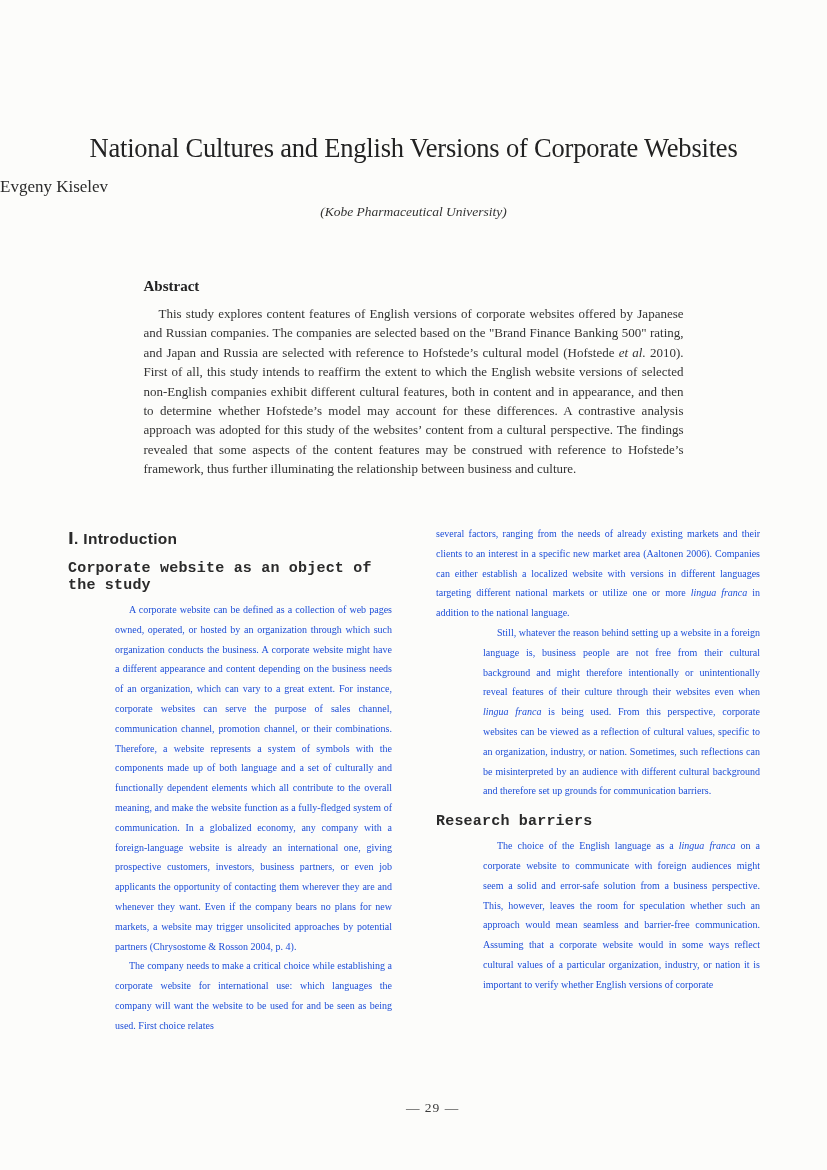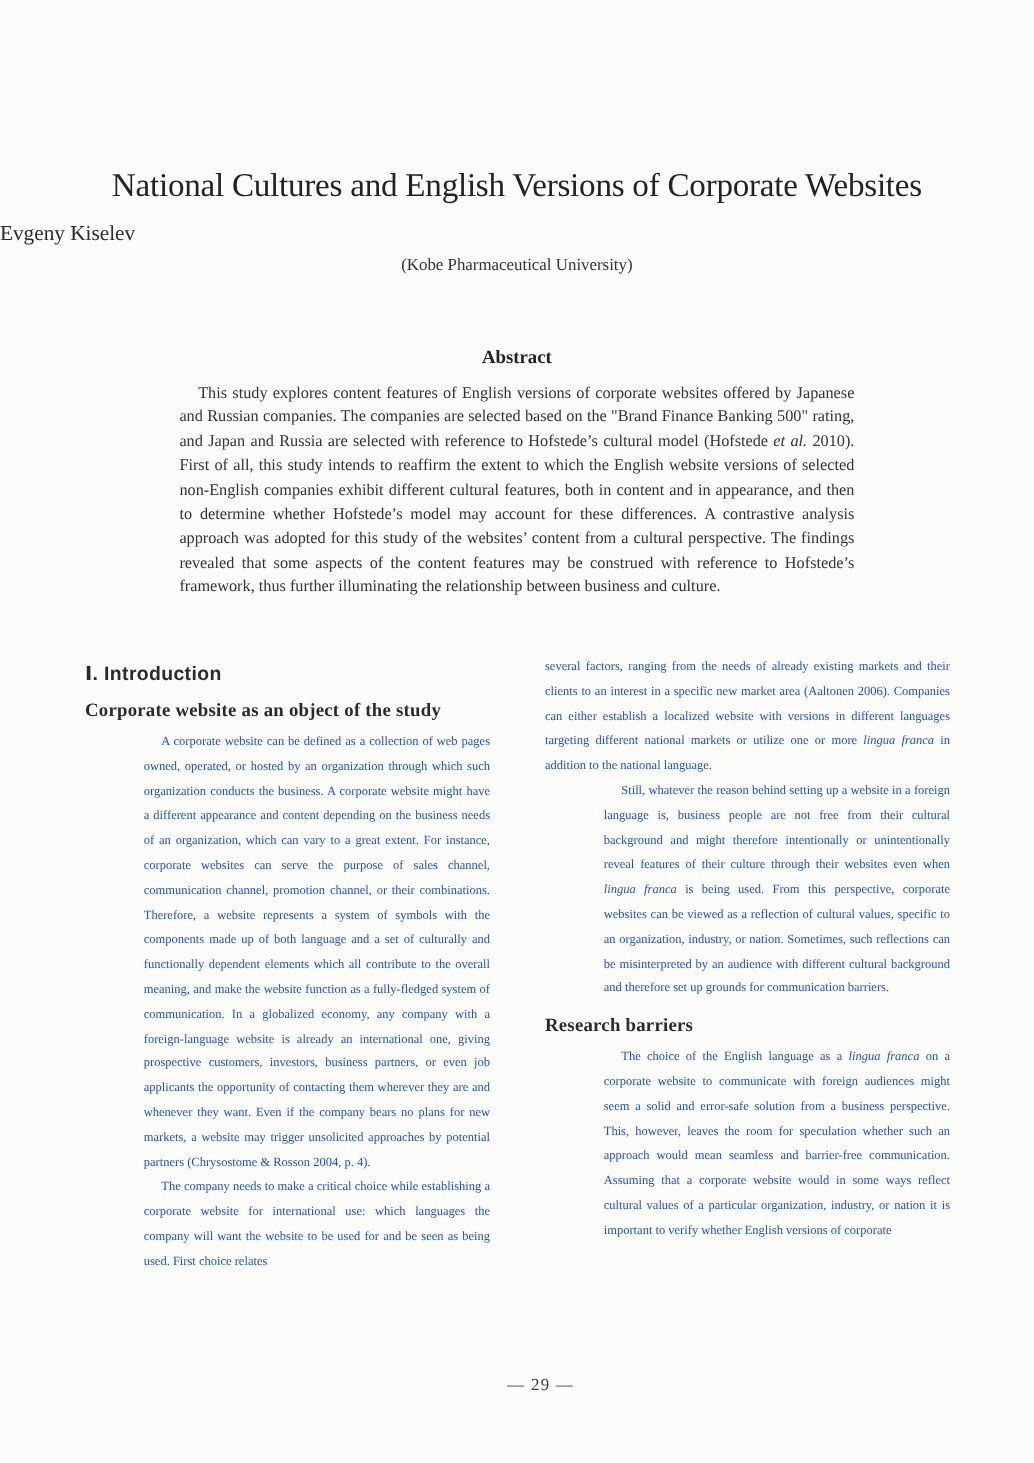--- a/index.html
+++ b/index.html
@@ -28,27 +28,27 @@
   .author {
     margin-top: 13px;
     font-size: 17px;
     color: #2b2b2b;
   }
   .affiliation {
     margin-top: 7px;
     text-align: center;
     font-size: 13.5px;
     color: #333;
+    font-style: italic;
   }
   .abstract {
     width: 540px;
     margin: 58px auto 0 auto;
   }
   .abstract-heading {
-    text-align: center;
     font-weight: 700;
     font-size: 15px;
     color: #222;
     margin: 0 0 9px 0;
   }
   .abstract-text {
     margin: 0;
     font-size: 13px;
     line-height: 19.4px;
     text-align: justify;
@@ -68,21 +68,21 @@
   }
   .col-h1 {
     font-family: "Liberation Sans", "DejaVu Sans", sans-serif;
     font-size: 15.5px;
     font-weight: 700;
     letter-spacing: 0.3px;
     color: #2a2a2a;
     margin: 6px 0 11px 0;
   }
   .col-h2 {
-    font-family: Liberation Serif, serif;
+    font-family: Liberation Mono, monospace;
     font-size: 15px;
     font-weight: 700;
     letter-spacing: 0.2px;
     color: #2a2a2a;
     margin: 12px 0 6px 0;
   }
   p.body-p {
     margin: 0;
     font-size: 10px;
     line-height: 19.8px;

